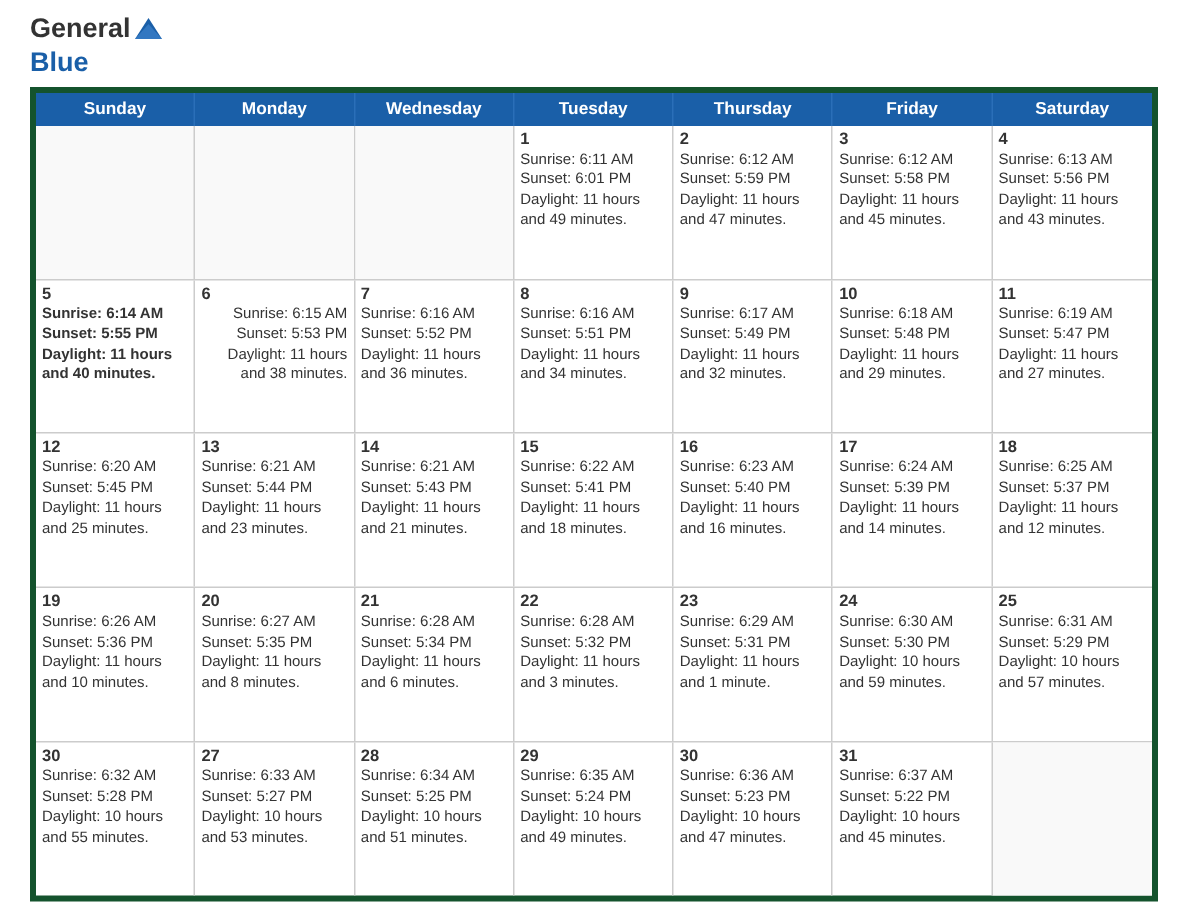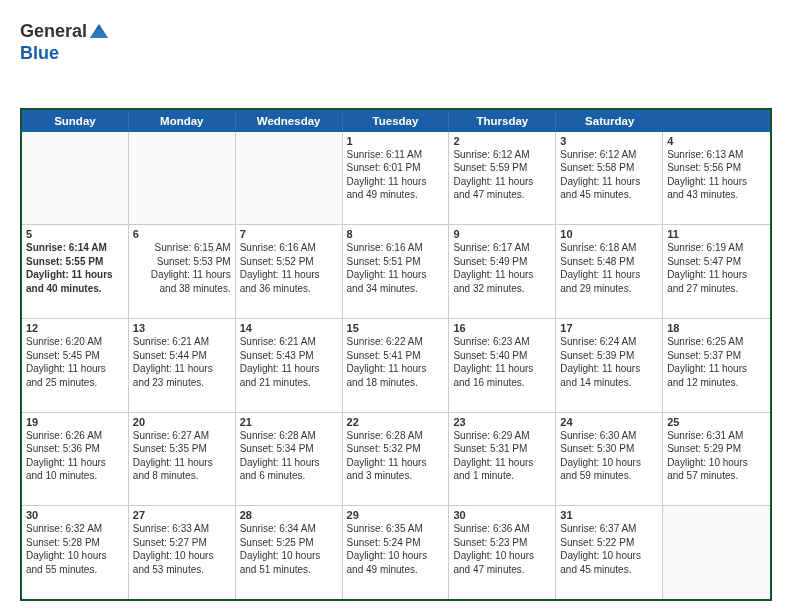--- a/index.html
+++ b/index.html
@@ -6,21 +6,21 @@
     body {
       font-family: Arial, sans-serif;
       background: #fff;
       width: 792px;
       height: 612px;
       overflow: hidden;
     }
     .page {
       width: 792px;
       height: 611px;
-      padding: 16px 20px 10px 20px;
+      padding: 4px 20px 10px 20px;
       display: flex;
       flex-direction: column;
     }
     .header {
       display: flex;
       align-items: flex-start;
       justify-content: space-between;
       margin-bottom: 6px;
     }
     .logo {
@@ -50,22 +50,21 @@
       line-height: 1.1;
     }
     .subtitle {
       font-size: 15px;
       color: #555;
     }
     .calendar {
       flex: 1;
       display: flex;
       flex-direction: column;
-      border: 2px solid #14532d;
-      margin-top: 38px;
+      border: 4px solid #14532d;
     }
     .cal-header {
       display: grid;
       grid-template-columns: repeat(7, 1fr);
       background: #1a5fa8;
     }
     .cal-header-cell {
       color: #fff;
       font-size: 11.5px;
       font-weight: bold;
@@ -133,20 +132,21 @@
     </div>
   </div>
 
   <div class="calendar">
     <div class="cal-header">
     <div class="cal-header-cell">Sunday</div>
         <div class="cal-header-cell">Monday</div>
         <div class="cal-header-cell">Wednesday</div>
         <div class="cal-header-cell">Tuesday</div>
         <div class="cal-header-cell">Thursday</div>
+        <div class="cal-header-cell">Friday</div>
         <div class="cal-header-cell">Saturday</div>
       </div>
     <div class="cal-body">
     <div class="cal-row">
           <div class="cal-cell empty"></div>
           <div class="cal-cell empty"></div>
           <div class="cal-cell empty"></div>
           <div class="cal-cell">
             <div class="day-num">1</div>
             <div class="day-info" style="white-space: pre-line;">Sunrise: 6:11 AM

